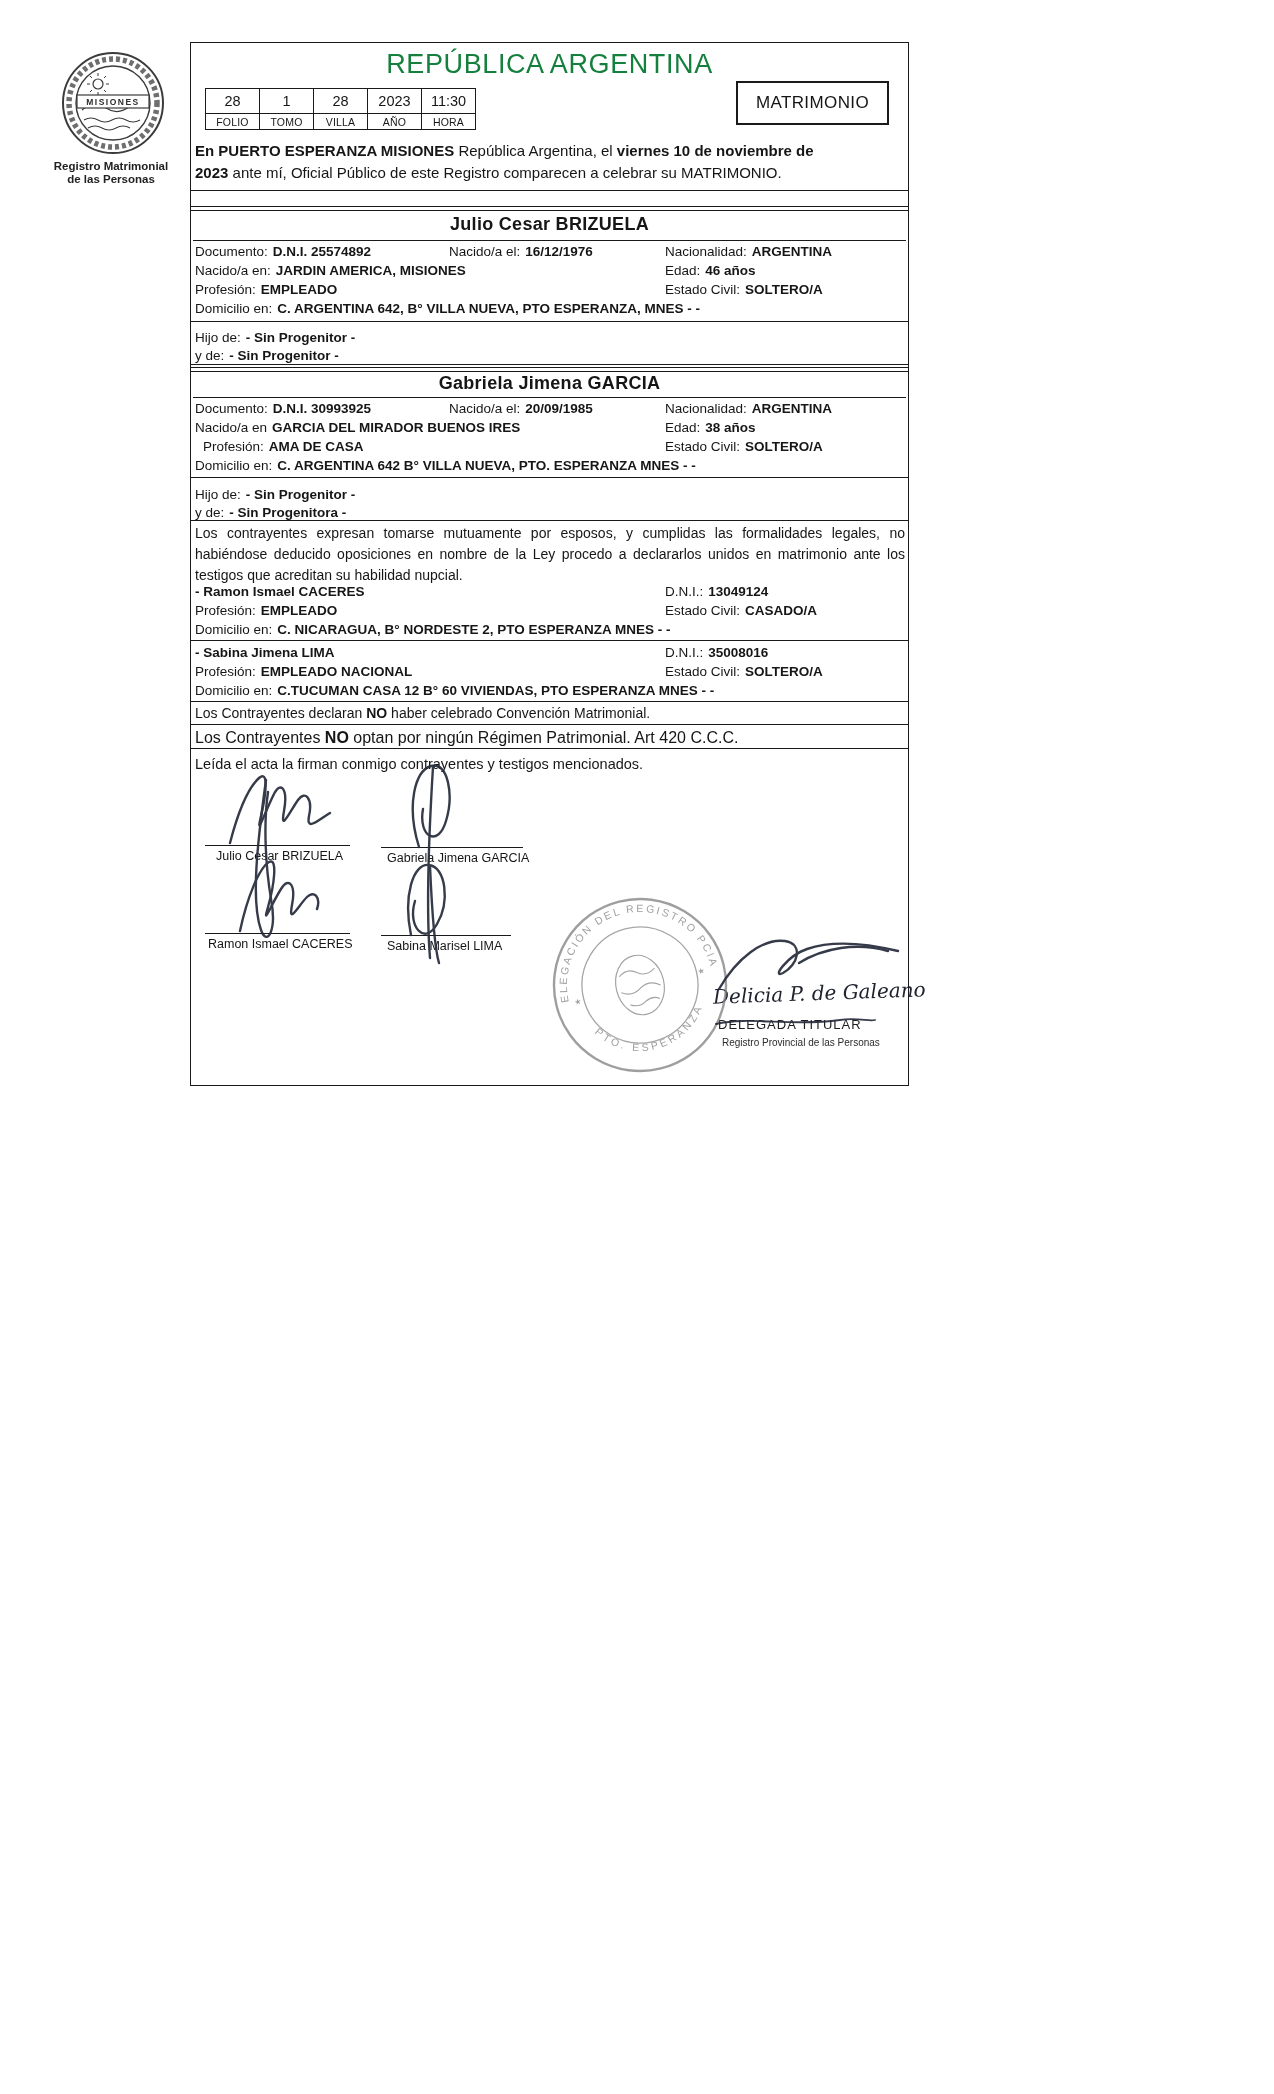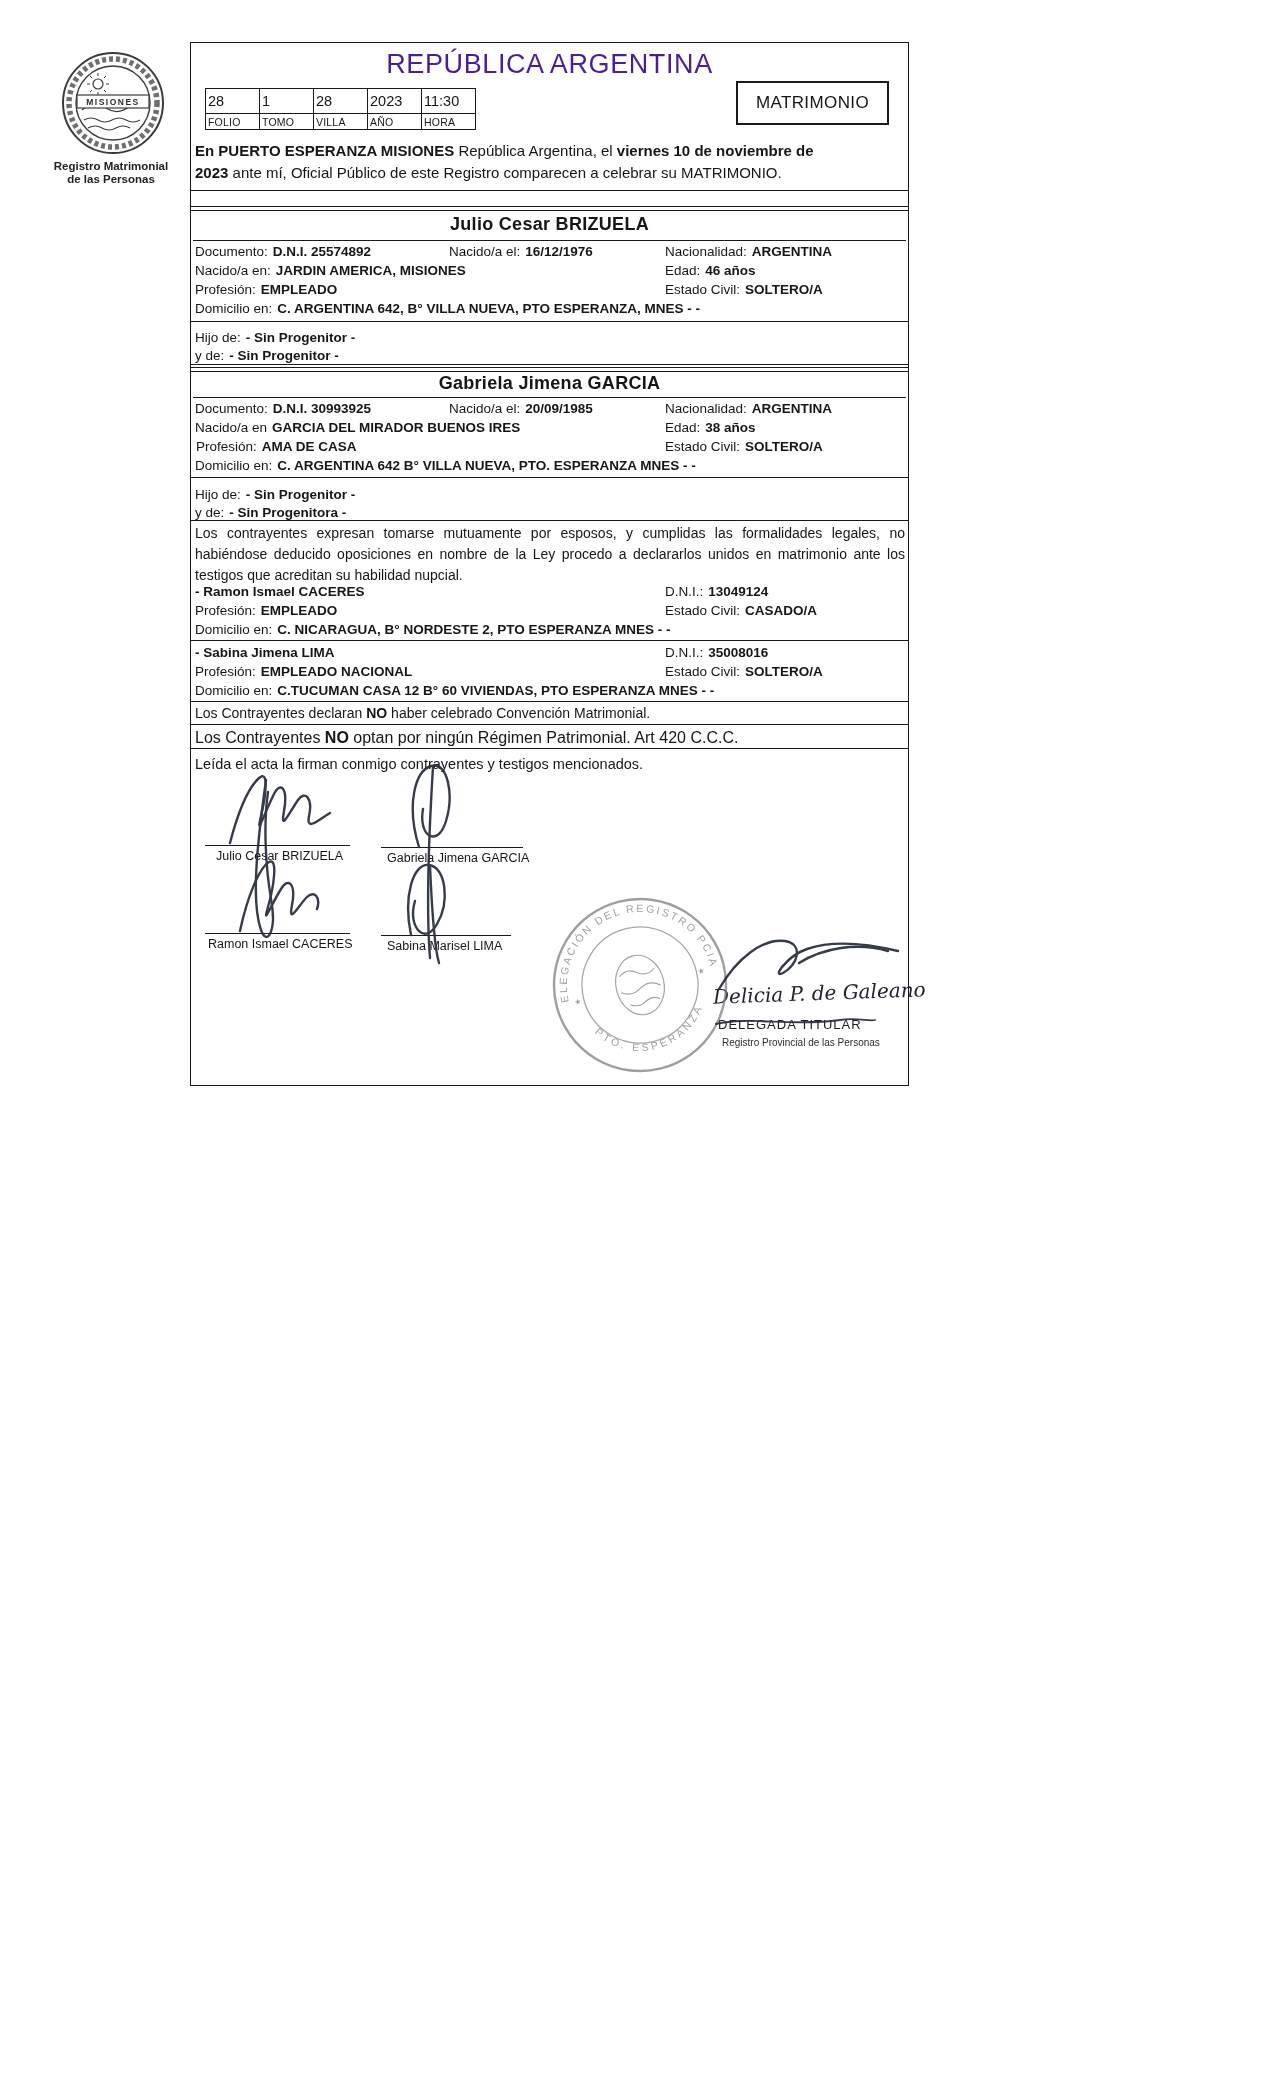--- a/index.html
+++ b/index.html
@@ -7,24 +7,24 @@
   .page{position:relative;width:1274px;height:2094px;margin:0 auto;background:#fff;
         font-family:"Liberation Sans",sans-serif;color:#161616;overflow:hidden}
 
   
   .emblem{position:absolute;left:60px;top:50px}
   .emblem-caption{position:absolute;left:35px;top:160px;width:152px;text-align:center;
                   font-size:11.5px;line-height:13px;font-weight:700;color:#222}
 
   
   .doc-box{position:absolute;left:190px;top:42px;width:719px;height:1044px;border:1.6px solid #1a1a1a}
-  .title{position:absolute;top:6px;left:0;right:0;text-align:center;font-size:27px;letter-spacing:.6px;color:#4c1d95}
+  .title{position:absolute;top:6px;left:0;right:0;text-align:center;font-size:27px;letter-spacing:.6px;color:#15803d}
 
   .reg-table{position:absolute;top:45px;left:14px;border-collapse:collapse}
-  .reg-table td{border:1.6px solid #1a1a1a;text-align:left;padding:0 2px}
+  .reg-table td{border:1.6px solid #1a1a1a;text-align:center;padding:0 2px}
   .reg-table .vals td{width:54px;height:25px;font-size:14.5px}
   .reg-table .hdrs td{height:16px;font-size:10.5px;letter-spacing:.2px}
 
   .act-box{position:absolute;top:38px;right:19px;width:153px;height:44px;border:2px solid #1a1a1a;
            display:flex;align-items:center;justify-content:center;font-size:17px;letter-spacing:.4px}
 
   .intro{position:absolute;top:97px;left:4px;width:712px;font-size:15px;line-height:21.5px}
 
   .hline{position:absolute;left:0;right:0;border-top:1.2px solid #1a1a1a}
   .dbl{position:absolute;left:0;right:0;height:5px;border-top:1.6px solid #1a1a1a;border-bottom:1.6px solid #1a1a1a}
@@ -139,21 +139,21 @@
     <div class="row" style="top:358px">
       <span class="cell" style="left:4px"><span class="lbl">Documento:</span><span class="val">D.N.I. 30993925</span></span>
       <span class="cell" style="left:258px"><span class="lbl">Nacido/a el:</span><span class="val">20/09/1985</span></span>
       <span class="cell" style="left:474px"><span class="lbl">Nacionalidad:</span><span class="val">ARGENTINA</span></span>
     </div>
     <div class="row" style="top:377px">
       <span class="cell" style="left:4px"><span class="lbl">Nacido/a en</span><span class="val">GARCIA DEL MIRADOR BUENOS IRES</span></span>
       <span class="cell" style="left:474px"><span class="lbl">Edad:</span><span class="val">38 años</span></span>
     </div>
     <div class="row" style="top:396px">
-      <span class="cell" style="left:5px"><span class="lbl">Profesión:</span><span class="val">AMA DE CASA</span></span>
+      <span class="cell" style="left:12px"><span class="lbl">Profesión:</span><span class="val">AMA DE CASA</span></span>
       <span class="cell" style="left:474px"><span class="lbl">Estado Civil:</span><span class="val">SOLTERO/A</span></span>
     </div>
     <div class="row" style="top:415px">
       <span class="cell" style="left:4px"><span class="lbl">Domicilio en:</span><span class="val">C. ARGENTINA 642 B° VILLA NUEVA, PTO. ESPERANZA MNES - -</span></span>
     </div>
     <div class="hline" style="top:434px"></div>
     <div class="row" style="top:444px">
       <span class="cell" style="left:4px"><span class="lbl">Hijo de:</span><span class="val">- Sin Progenitor -</span></span>
     </div>
     <div class="row" style="top:462px">

